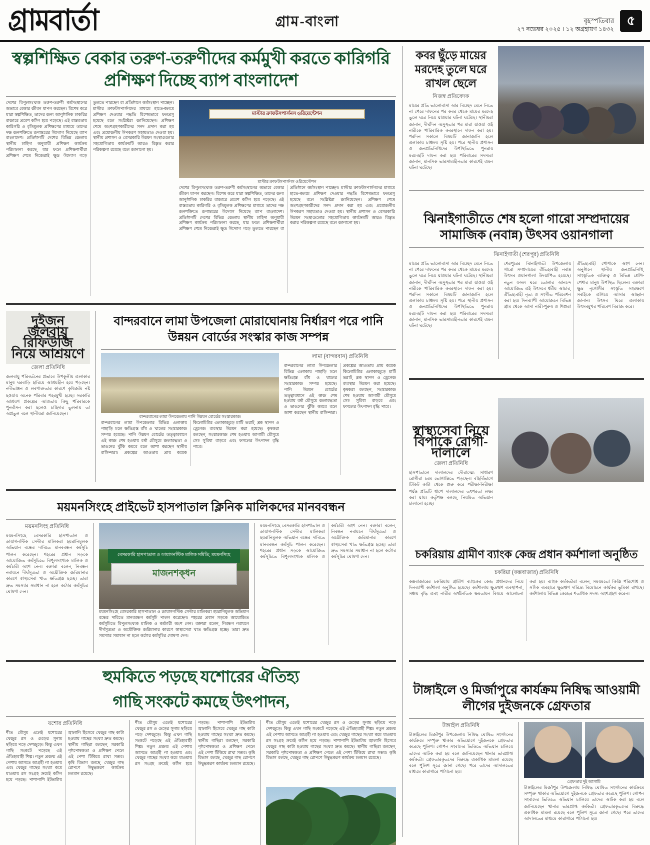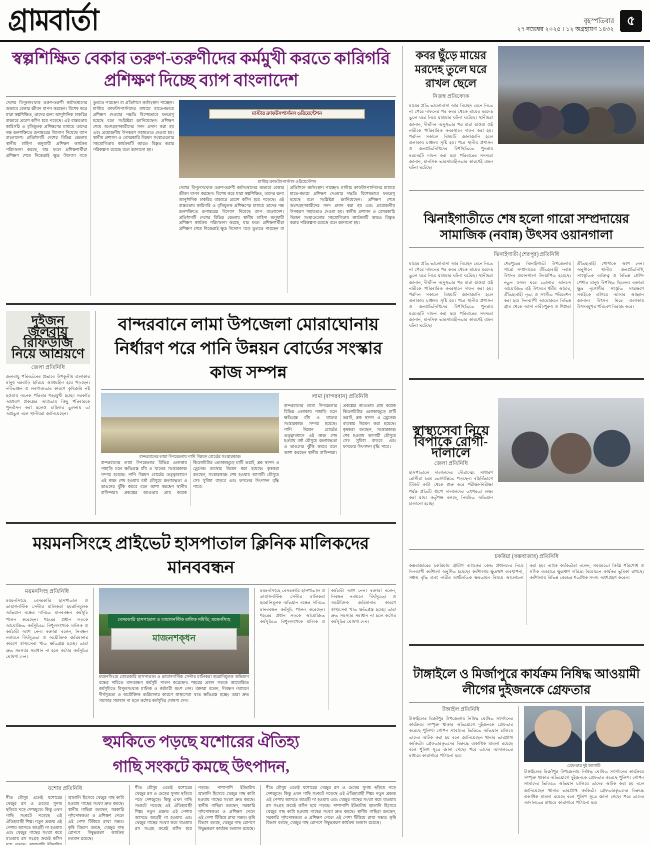--- a/index.html
+++ b/index.html
@@ -87,26 +87,26 @@
     width: 1px; background: #bdbdbd;
   }
 
   
   h1.hl {
     font-size: 17px;
     line-height: 22px;
     font-weight: bold;
     margin: 2px 0 4px 0;
     text-align: center;
-    color: #701a75;
+    color: #14532d;
     letter-spacing: -0.2px;
   }
   h2.hl {
-    font-size: 17px;
-    line-height: 24px;
+    font-size: 12px;
+    line-height: 16px;
     font-weight: bold;
     margin: 2px 0 3px 0;
     text-align: center;
     color: #111;
   }
   h3.hl {
     font-size: 11px;
     line-height: 14px;
     font-weight: bold;
     margin: 2px 0 3px 0;
@@ -246,20 +246,23 @@
   }
   .flexrow { display: flex; gap: 5px; }
 </style>
 </head>
 <body>
 
 <div id="page">
 
   <div class="masthead">
     <div class="logo">গ্রামবার্তা</div>
+    <div class="center-head">
+      <div class="section-name">গ্রাম-বাংলা</div>
+    </div>
     <div class="right-head">
       <div class="dateline">
         <div class="paper">বৃহস্পতিবার</div>
         <div>২৭ নভেম্বর ২০২৫ । ১২ অগ্রহায়ণ ১৪৩২</div>
       </div>
       <div class="pagebox">৫</div>
     </div>
   </div>
 
   <div class="body-grid">
@@ -401,20 +404,21 @@
           <h4 class="hl">স্বাস্থ্যসেবা নিয়ে বিপাকে রোগী-দালালে</h4>
           <div class="byline">জেলা প্রতিনিধি</div>
           <div class="txt" style="height:60px;">হাসপাতালে দালালদের দৌরাত্ম্যে সাধারণ রোগীরা চরম ভোগান্তিতে পড়ছেন। বহির্বিভাগে টিকিট কাটা থেকে শুরু করে পরীক্ষা-নিরীক্ষা পর্যন্ত প্রতিটি ধাপে দালালদের তৎপরতা লক্ষ্য করা যায়। কর্তৃপক্ষ বলছে, নিয়মিত অভিযান চালানো হচ্ছে।</div>
         </div>
         <div style="flex:1;">
           <div class="photo scene-indoor" style="height:84px;"></div>
         </div>
       </div>
 
       <div>
+        <h3 class="hl">চকরিয়ায় গ্রামীণ ব্যাংক কেন্দ্র প্রধান কর্মশালা অনুষ্ঠিত</h3>
         <hr class="sep">
         <div class="byline">চকরিয়া (কক্সবাজার) প্রতিনিধি</div>
         <div class="txt cols2" style="height:62px;">কক্সবাজারের চকরিয়ায় গ্রামীণ ব্যাংকের কেন্দ্র প্রধানদের নিয়ে দিনব্যাপী কর্মশালা অনুষ্ঠিত হয়েছে। কর্মশালায় ক্ষুদ্রঋণ ব্যবস্থাপনা, সঞ্চয় বৃদ্ধি এবং নারীর অর্থনৈতিক ক্ষমতায়ন বিষয়ে আলোচনা করা হয়। ব্যাংক কর্মকর্তারা বলেন, সময়মতো কিস্তি পরিশোধ ও সঠিক ব্যবহারে ক্ষুদ্রঋণ দারিদ্র্য বিমোচনে কার্যকর ভূমিকা রাখছে। কর্মশালায় বিভিন্ন কেন্দ্রের শতাধিক সদস্য অংশগ্রহণ করেন।</div>
       </div>
 
       <hr class="sep thick">
 
       <div>
         <h2 class="hl" style="font-size:12.5px;line-height:16px;">টাঙ্গাইলে ও মির্জাপুরে কার্যক্রম নিষিদ্ধ আওয়ামী লীগের দুইজনকে গ্রেফতার</h2>
         <hr class="sep">

